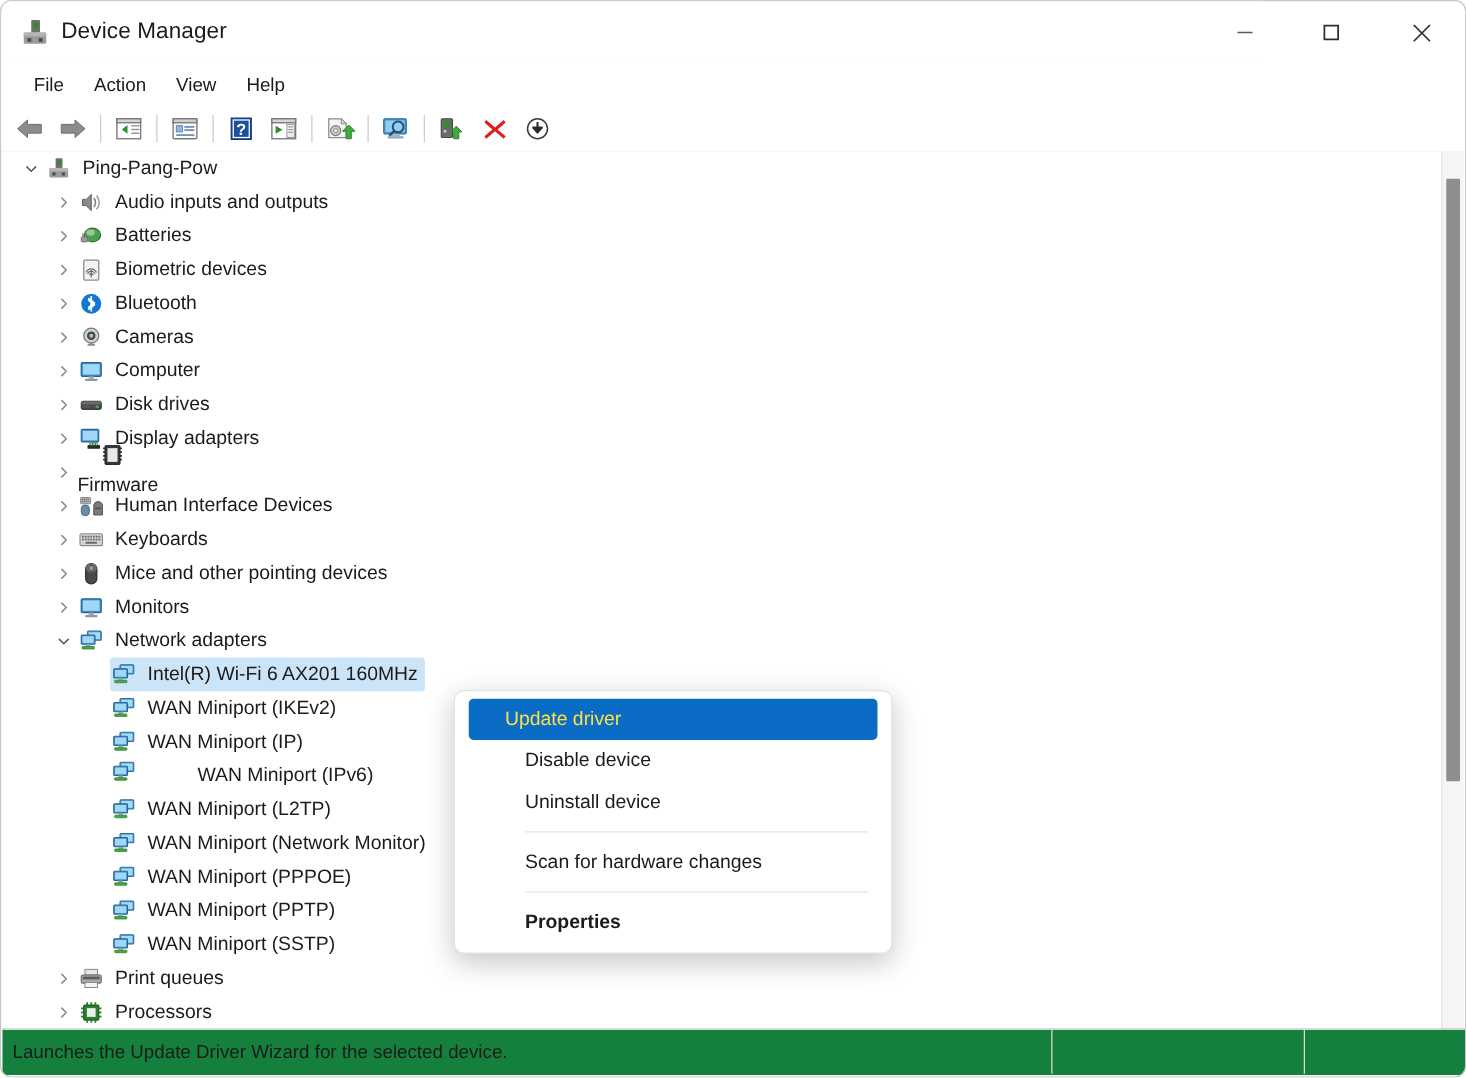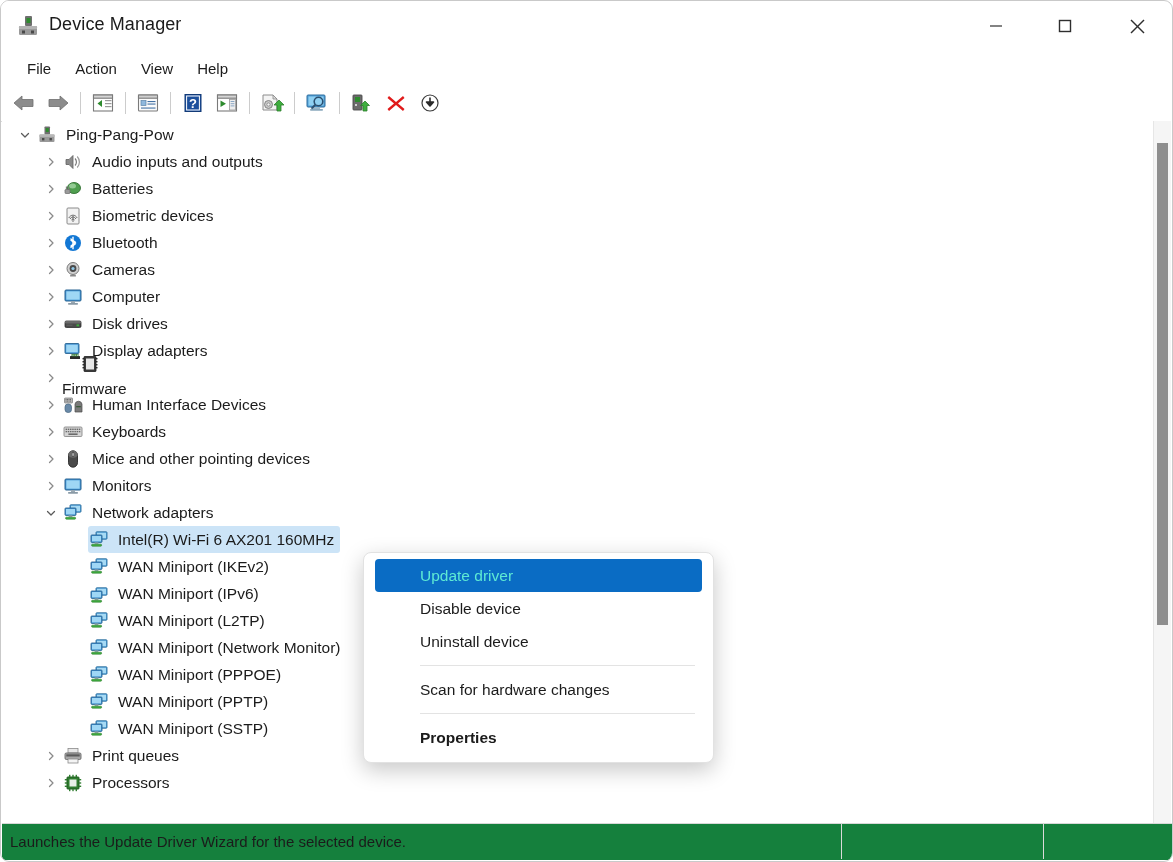--- a/index.html
+++ b/index.html
@@ -172,24 +172,24 @@
   }
   .ctx-item {
     height: 33px;
     display: flex; align-items: center;
     padding-left: 56px;
     font-size: 15.5px; color: #1b1b1b;
     cursor: default; white-space: nowrap;
   }
   .ctx-item.highlighted {
     background: #0a6cc4;
-    color: #5eead4;
+    color: #fde047;
     margin: 0 11px;
     border-radius: 4px;
-    padding-left: 45px;
+    padding-left: 29px;
   }
   .ctx-item.bold { font-weight: bold; }
   .ctx-sep {
     height: 1px; background: #e3e3e3;
     margin: 7px 18px 7px 56px;
   }
 </style>
 </head>
 <body>
 
@@ -678,21 +678,37 @@
                 <rect x="3" y="6" width="9" height="5.4" fill="#9fd7f5"></rect>
                 <rect x="5.6" y="12.4" width="3.8" height="1.9" fill="#93a6b4"></rect>
                 <rect x="2.6" y="14.2" width="10" height="2" rx="0.8" fill="#3fae3f" stroke="#2c7d2c" stroke-width="0.6"></rect>
               </svg>
             </div>
             <span class="tlabel">WAN Miniport (IKEv2)</span>
           </div>
         </div>
         <div class="row" style="padding-left: 64px;">
           <div class="chev"></div>
-          <div style="display: inline-flex; align-items: flex-end;">
+          <div style="display: inline-flex; align-items: center;">
+            <div class="ticon">
+              <svg width="20" height="20" viewBox="0 0 20 20">
+                <rect x="7" y="1.8" width="11" height="7.4" rx="0.8" fill="#4f9fd8" stroke="#2d6f9e" stroke-width="0.9"></rect>
+                <rect x="8" y="2.8" width="9" height="5.4" fill="#a6daf5"></rect>
+                <rect x="2" y="5" width="11" height="7.4" rx="0.8" fill="#3f8fd0" stroke="#2a6592" stroke-width="0.9"></rect>
+                <rect x="3" y="6" width="9" height="5.4" fill="#9fd7f5"></rect>
+                <rect x="5.6" y="12.4" width="3.8" height="1.9" fill="#93a6b4"></rect>
+                <rect x="2.6" y="14.2" width="10" height="2" rx="0.8" fill="#3fae3f" stroke="#2c7d2c" stroke-width="0.6"></rect>
+              </svg>
+            </div>
+            <span class="tlabel">WAN Miniport (IP)</span>
+          </div>
+        </div>
+        <div class="row" style="padding-left: 64px;">
+          <div class="chev"></div>
+          <div style="display: inline-flex; align-items: flex-start; gap: 40px;">
             <div class="ticon">
               <svg width="20" height="20" viewBox="0 0 20 20">
                 <rect x="7" y="1.8" width="11" height="7.4" rx="0.8" fill="#4f9fd8" stroke="#2d6f9e" stroke-width="0.9"></rect>
                 <rect x="8" y="2.8" width="9" height="5.4" fill="#a6daf5"></rect>
                 <rect x="2" y="5" width="11" height="7.4" rx="0.8" fill="#3f8fd0" stroke="#2a6592" stroke-width="0.9"></rect>
                 <rect x="3" y="6" width="9" height="5.4" fill="#9fd7f5"></rect>
                 <rect x="5.6" y="12.4" width="3.8" height="1.9" fill="#93a6b4"></rect>
                 <rect x="2.6" y="14.2" width="10" height="2" rx="0.8" fill="#3fae3f" stroke="#2c7d2c" stroke-width="0.6"></rect>
               </svg>
             </div>

